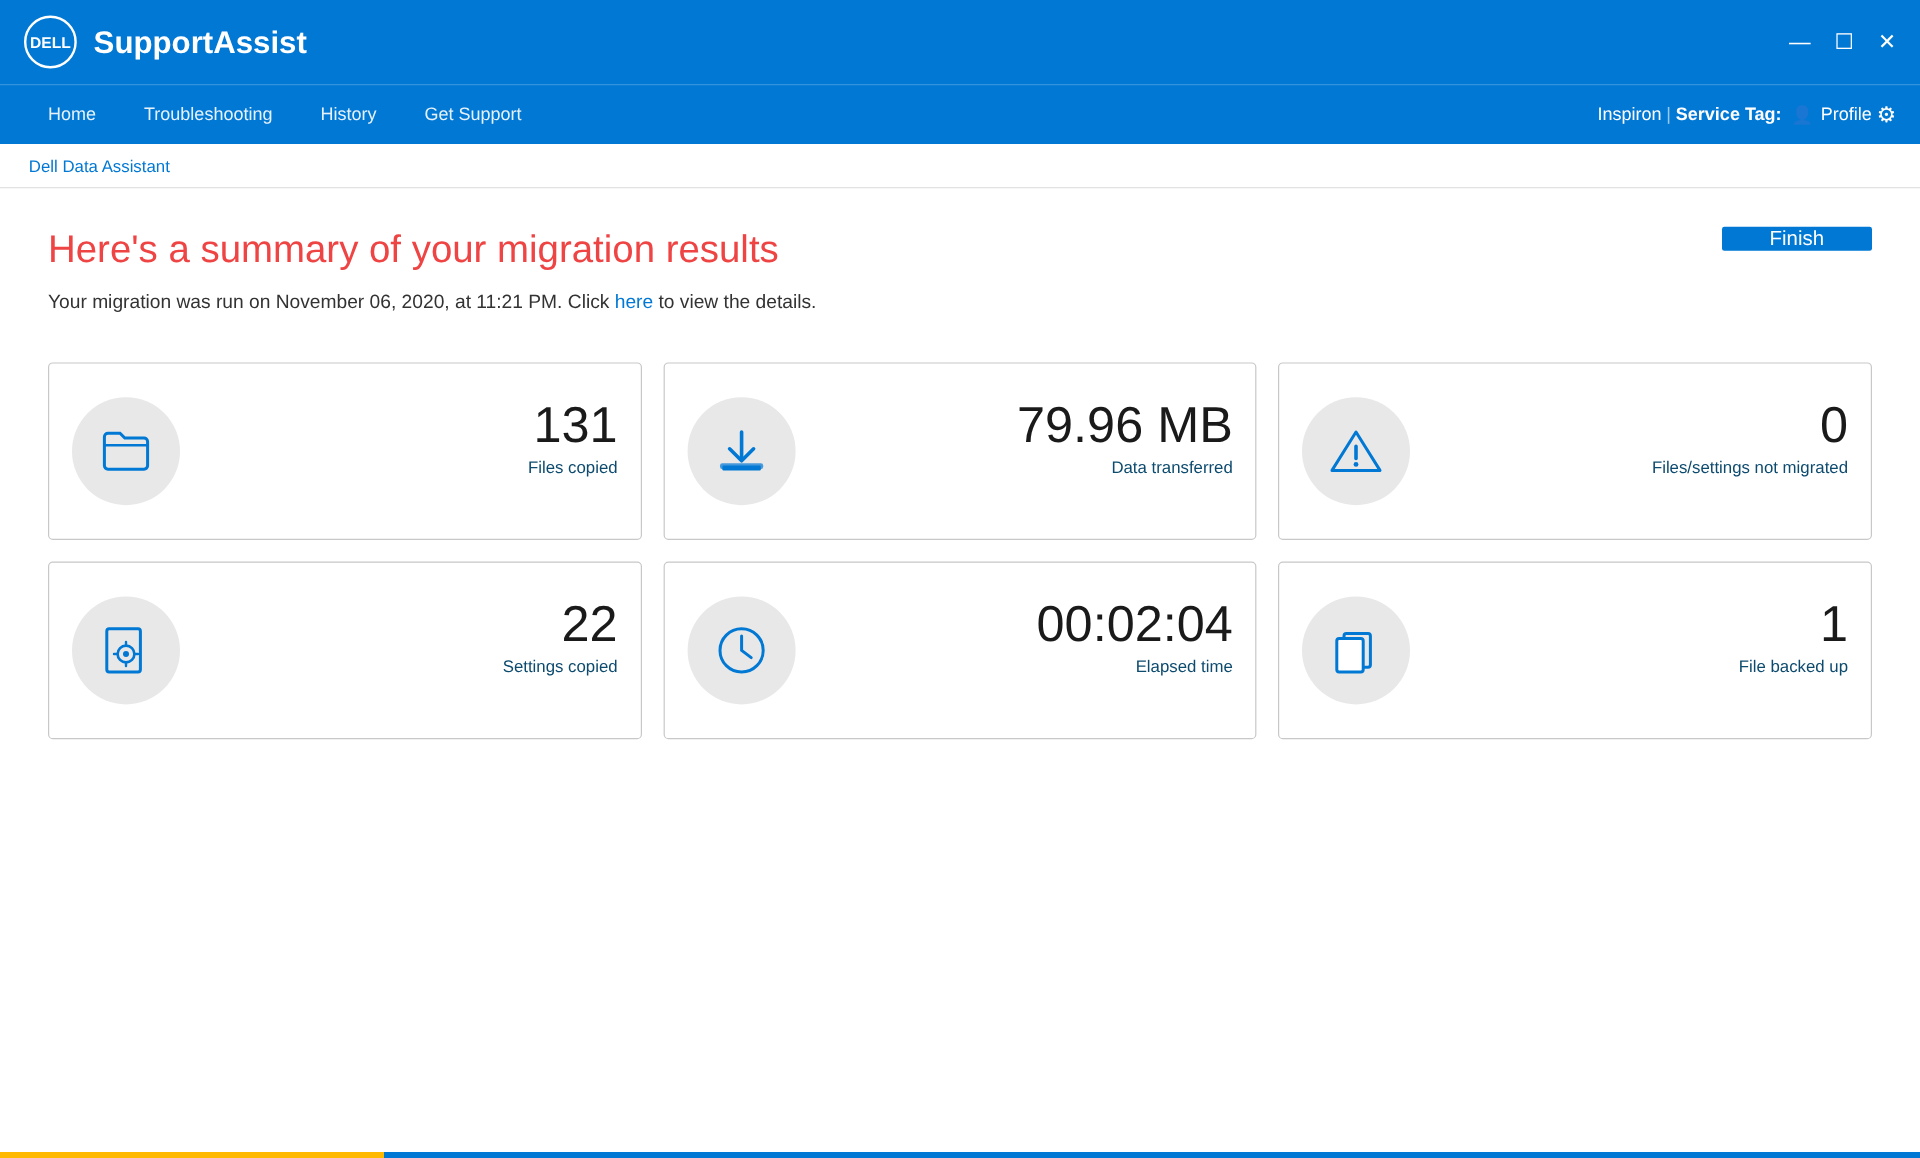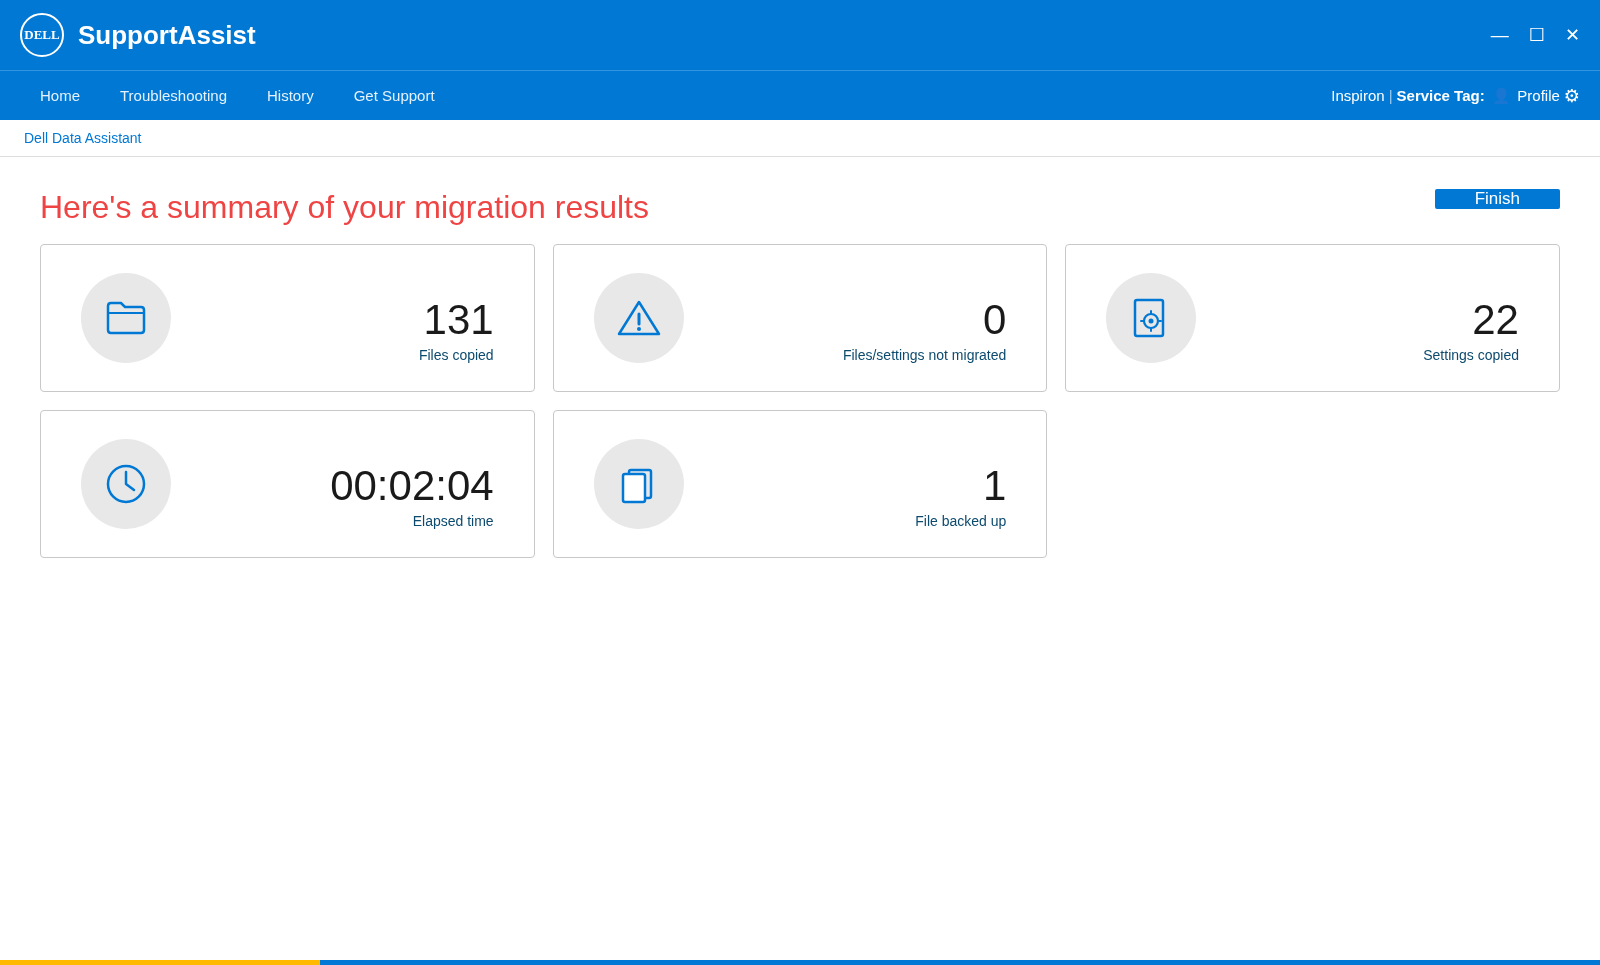--- a/index.html
+++ b/index.html
@@ -19,21 +19,20 @@
       height: 44px;
       border: 2px solid white;
       border-radius: 50%;
       display: flex;
       align-items: center;
       justify-content: center;
       margin-right: 14px;
       font-weight: bold;
       font-size: 13px;
       flex-shrink: 0;
-      font-family: Liberation Serif, serif;
     }
     .titlebar-appname {
       font-size: 26px;
       font-weight: 700;
       color: white;
       flex: 1;
     }
     .titlebar-controls {
       display: flex;
       gap: 20px;
@@ -150,23 +149,23 @@
       display: grid;
       grid-template-columns: 1fr 1fr 1fr;
       grid-template-rows: auto auto;
       gap: 18px;
       margin-top: 10px;
     }
 
     .stat-card {
       border: 1px solid #c8c8c8;
       border-radius: 4px;
-      padding: 28px 40px;
-      display: flex;
-      align-items: flex-end;
+      padding: 28px 19px;
+      display: flex;
+      align-items: flex-start;
       gap: 20px;
       background: white;
     }
 
     .stat-icon-circle {
       width: 90px;
       height: 90px;
       border-radius: 50%;
       background: #e8e8e8;
       display: flex;
@@ -244,36 +243,53 @@
 <div class="breadcrumb-bar">
   <span>Dell Data Assistant</span>
 </div>
 
 <div class="main-content">
   <div class="summary-header">
     <h1 class="summary-title">Here's a summary of your migration results</h1>
     <button class="finish-button">Finish</button>
   </div>
 
+  <p class="migration-info">
+    <span>Your migration was run on November 06, 2020, at 11:21 PM. Click </span><a href="#">here</a><span> to view the details.</span>
+  </p>
 
   <div class="stats-grid">
 
     <div class="stat-card">
       <div class="stat-icon-circle">
         <svg viewBox="0 0 48 48" fill="none" xmlns="http://www.w3.org/2000/svg">
           <path d="M6 12C6 10.3 7.3 9 9 9H19L23 13H39C40.7 13 42 14.3 42 16V36C42 37.7 40.7 39 39 39H9C7.3 39 6 37.7 6 36V12Z" stroke="#0078d4" stroke-width="2.5" fill="none"></path>
           <path d="M6 19H42" stroke="#0078d4" stroke-width="2"></path>
         </svg>
       </div>
       <div class="stat-info">
         <div class="stat-value">131</div>
         <div class="stat-label">Files copied</div>
       </div>
     </div>
 
+    <div class="stat-card">
+      <div class="stat-icon-circle">
+        <svg viewBox="0 0 48 48" fill="none" xmlns="http://www.w3.org/2000/svg">
+          <rect x="8" y="36" width="32" height="4" rx="1" fill="#0078d4"></rect>
+          <path d="M24 8V30" stroke="#0078d4" stroke-width="3" stroke-linecap="round"></path>
+          <path d="M14 22L24 32L34 22" stroke="#0078d4" stroke-width="3" stroke-linecap="round" stroke-linejoin="round"></path>
+          <rect x="6" y="34" width="36" height="5" rx="2" fill="#0078d4" opacity="0.7"></rect>
+        </svg>
+      </div>
+      <div class="stat-info">
+        <div class="stat-value">79.96 MB</div>
+        <div class="stat-label">Data transferred</div>
+      </div>
+    </div>
 
     <div class="stat-card">
       <div class="stat-icon-circle">
         <svg viewBox="0 0 48 48" fill="none" xmlns="http://www.w3.org/2000/svg">
           <path d="M24 8L44 40H4L24 8Z" stroke="#0078d4" stroke-width="2.5" fill="none" stroke-linejoin="round"></path>
           <line x1="24" y1="20" x2="24" y2="30" stroke="#0078d4" stroke-width="3" stroke-linecap="round"></line>
           <circle cx="24" cy="35" r="2" fill="#0078d4"></circle>
         </svg>
       </div>
       <div class="stat-info">

